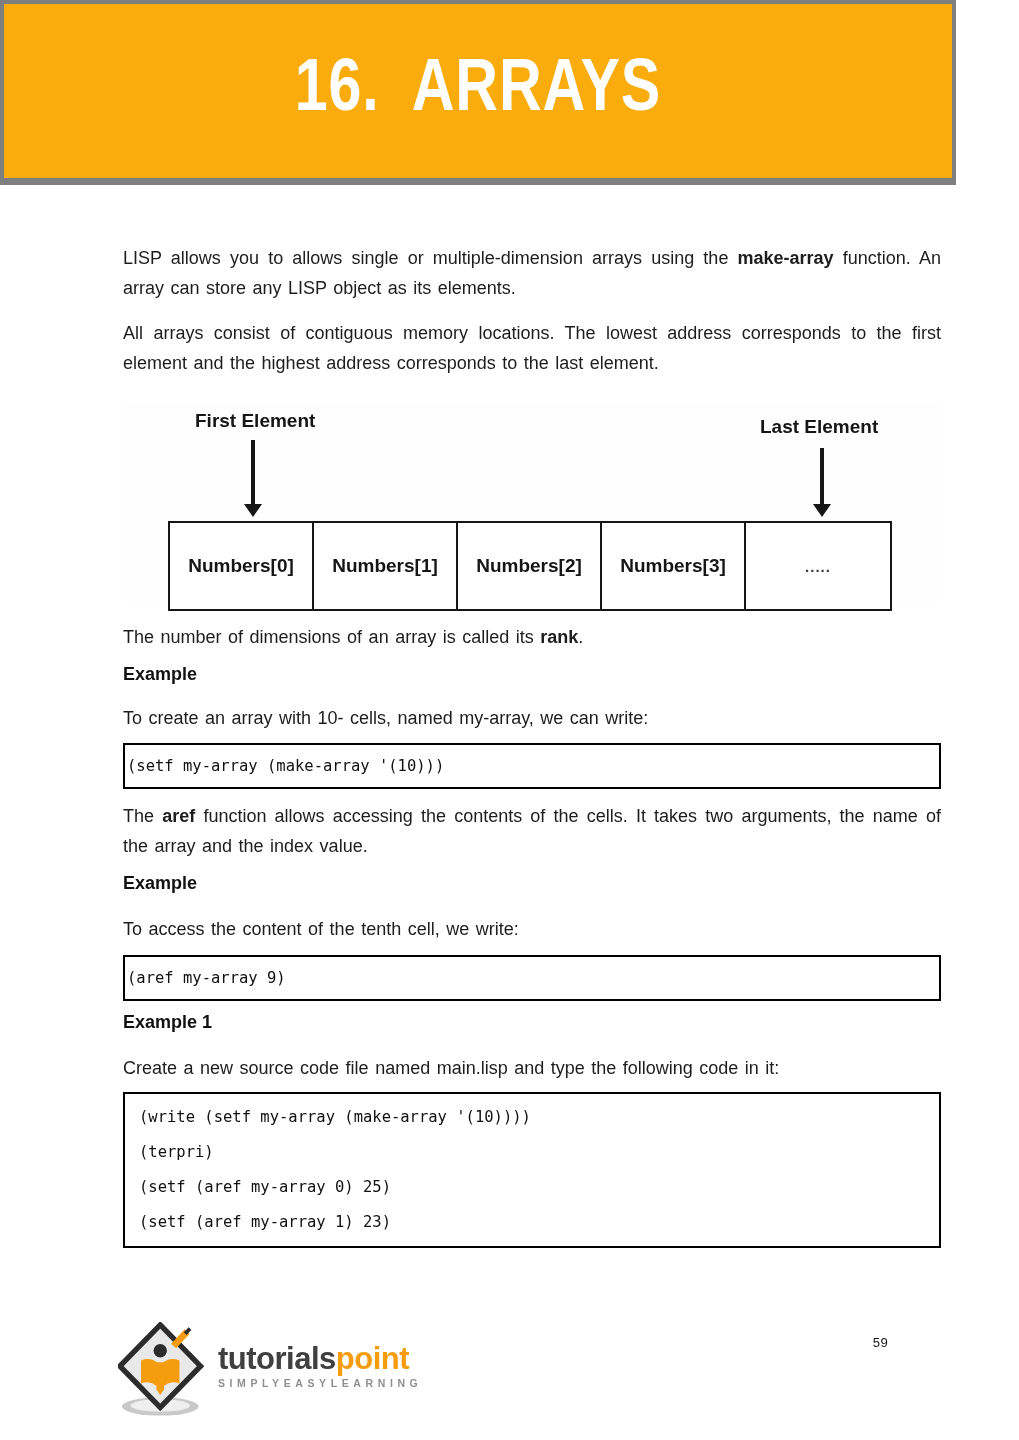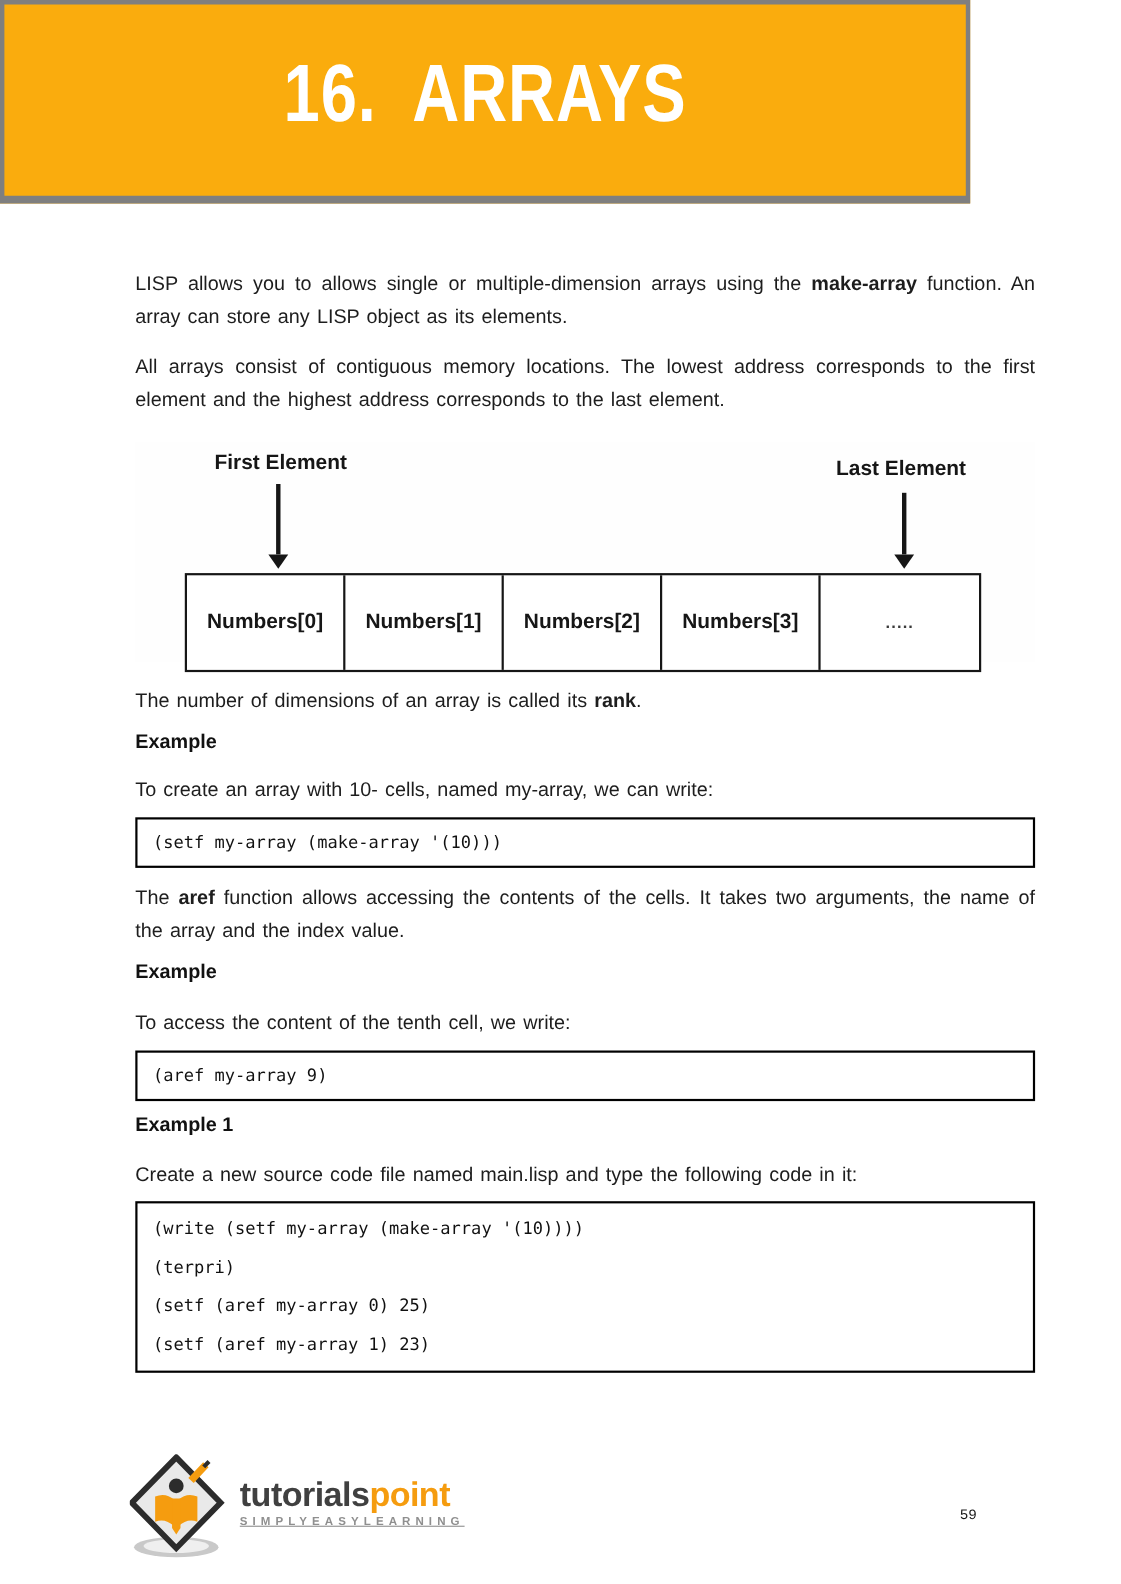--- a/index.html
+++ b/index.html
@@ -7,21 +7,21 @@
   body {
     width: 1019px; height: 1440px;
     position: relative;
     font-family: "Liberation Sans", sans-serif;
     color: #1d1d1d;
     overflow: hidden;
   }
 
   
   .banner {
-    width: 882px; height: 185px;
+    width: 956px; height: 185px;
     background: #FAAC0D;
     border: 4px solid #7f7f7f;
     border-bottom-width: 7px;
     display: flex; align-items: center; justify-content: center;
   }
   .banner-title {
     color: #ffffff;
     font-size: 74px;
     font-weight: 600;
     white-space: pre;
@@ -54,21 +54,21 @@
     font-size: 18px;
     font-weight: bold;
     color: #111;
   }
 
   .codeblock {
     border: 2px solid #000;
     font-family: "DejaVu Sans Mono", monospace;
     font-size: 15.5px;
     color: #111;
-    padding: 12px 14px;
+    padding: 12px 2px;
     background: #fff;
   }
   .codeblock.multi { padding: 6px 14px; }
   .codeblock.multi .code-line { line-height: 35px; }
 
   
   .diagram {
     position: relative;
     height: 200px;
     background: #fefefe;
@@ -111,34 +111,33 @@
   }
   .array-cell:last-child { border-right: none; }
   .array-cell.dots { font-size: 15px; letter-spacing: 1px; color: #3a3a3a; }
 
   
   .footer {
     position: absolute;
     left: 0; top: 1322px;
     width: 966px;
     padding: 0 78px 0 118px;
-    display: flex; align-items: center; justify-content: space-between;
+    display: flex; align-items: flex-start; justify-content: space-between;
   }
   .logo { display: flex; align-items: center; }
   .logo-text { margin-left: 4px; margin-top: -8px; }
   .logo-word { font-size: 31px; font-weight: bold; letter-spacing: -0.5px; line-height: 30px; }
   .logo-word .t1 { color: #404040; }
   .logo-word .t2 { color: #F59C0F; }
   .logo-tagline {
     font-size: 10.5px;
     letter-spacing: 4.6px;
     color: #8f8f8f;
     margin-top: 3px;
     font-weight: bold;
-    text-decoration: underline;
   }
   .page-number { font-size: 13px; color: #161616; margin-top: 14px; font-family: Liberation Mono, monospace; }
 </style>
 </head>
 <body>
 
 <header class="banner">
   <div class="banner-title">16.  ARRAYS</div>
 </header>
 

